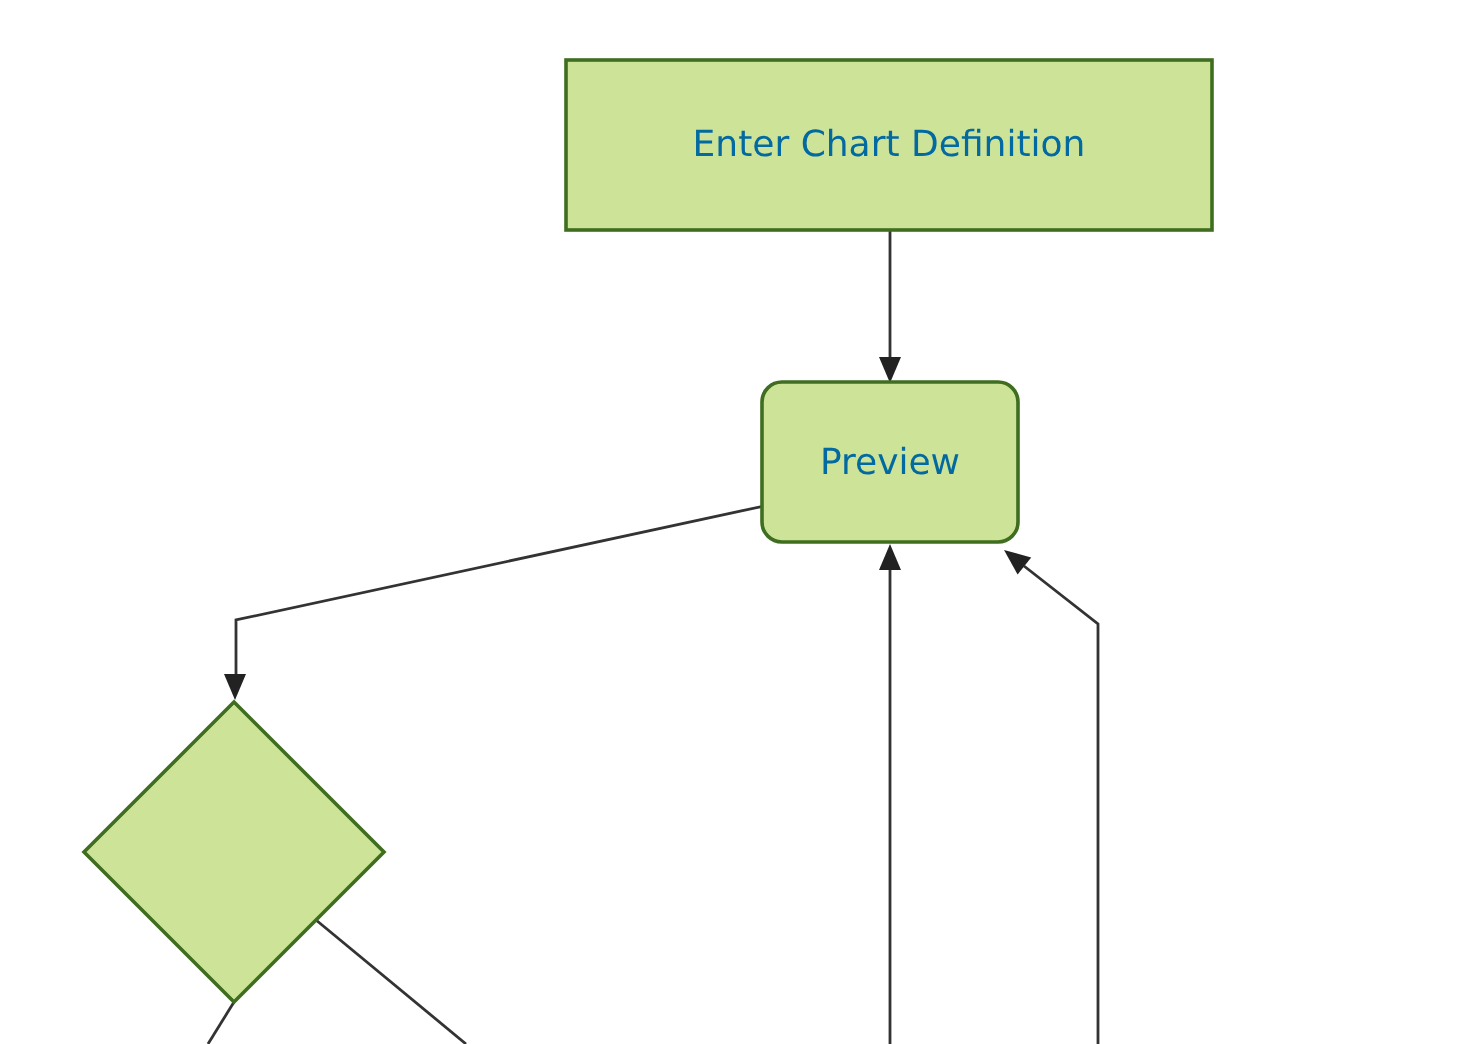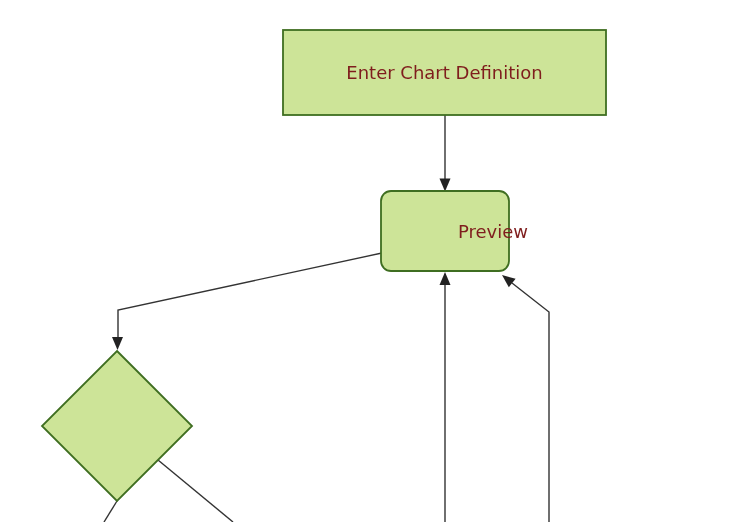--- a/index.html
+++ b/index.html
@@ -33,27 +33,27 @@
   .arrowhead {
     fill: #222222;
     stroke: none;
   }
   .node-label {
     position: absolute;
     display: flex;
     align-items: center;
     justify-content: center;
     font-size: 18px;
-    color: #7f1d1d;
+    color: #0369a1;
     text-align: center;
     pointer-events: none;
     white-space: nowrap;
   }
   .label-enter { left: 283px; top: 30px;  width: 323px; height: 85px; }
-  .label-preview { left: 381px; top: 191px; width: 128px; height: 80px; margin-left: 48px; }
+  .label-preview { left: 381px; top: 191px; width: 128px; height: 80px; }
   .label-decide { left: 42px;  top: 351px; width: 150px; height: 150px; }
 </style>
 </head>
 <body>
 
 <div class="canvas">
   <svg width="740" height="522" viewBox="0 0 740 522">
 
     <path class="edge" d="M445,114 L445,180"></path>
     <polygon class="arrowhead" points="445,191.5 439.5,178.5 450.5,178.5"></polygon>

